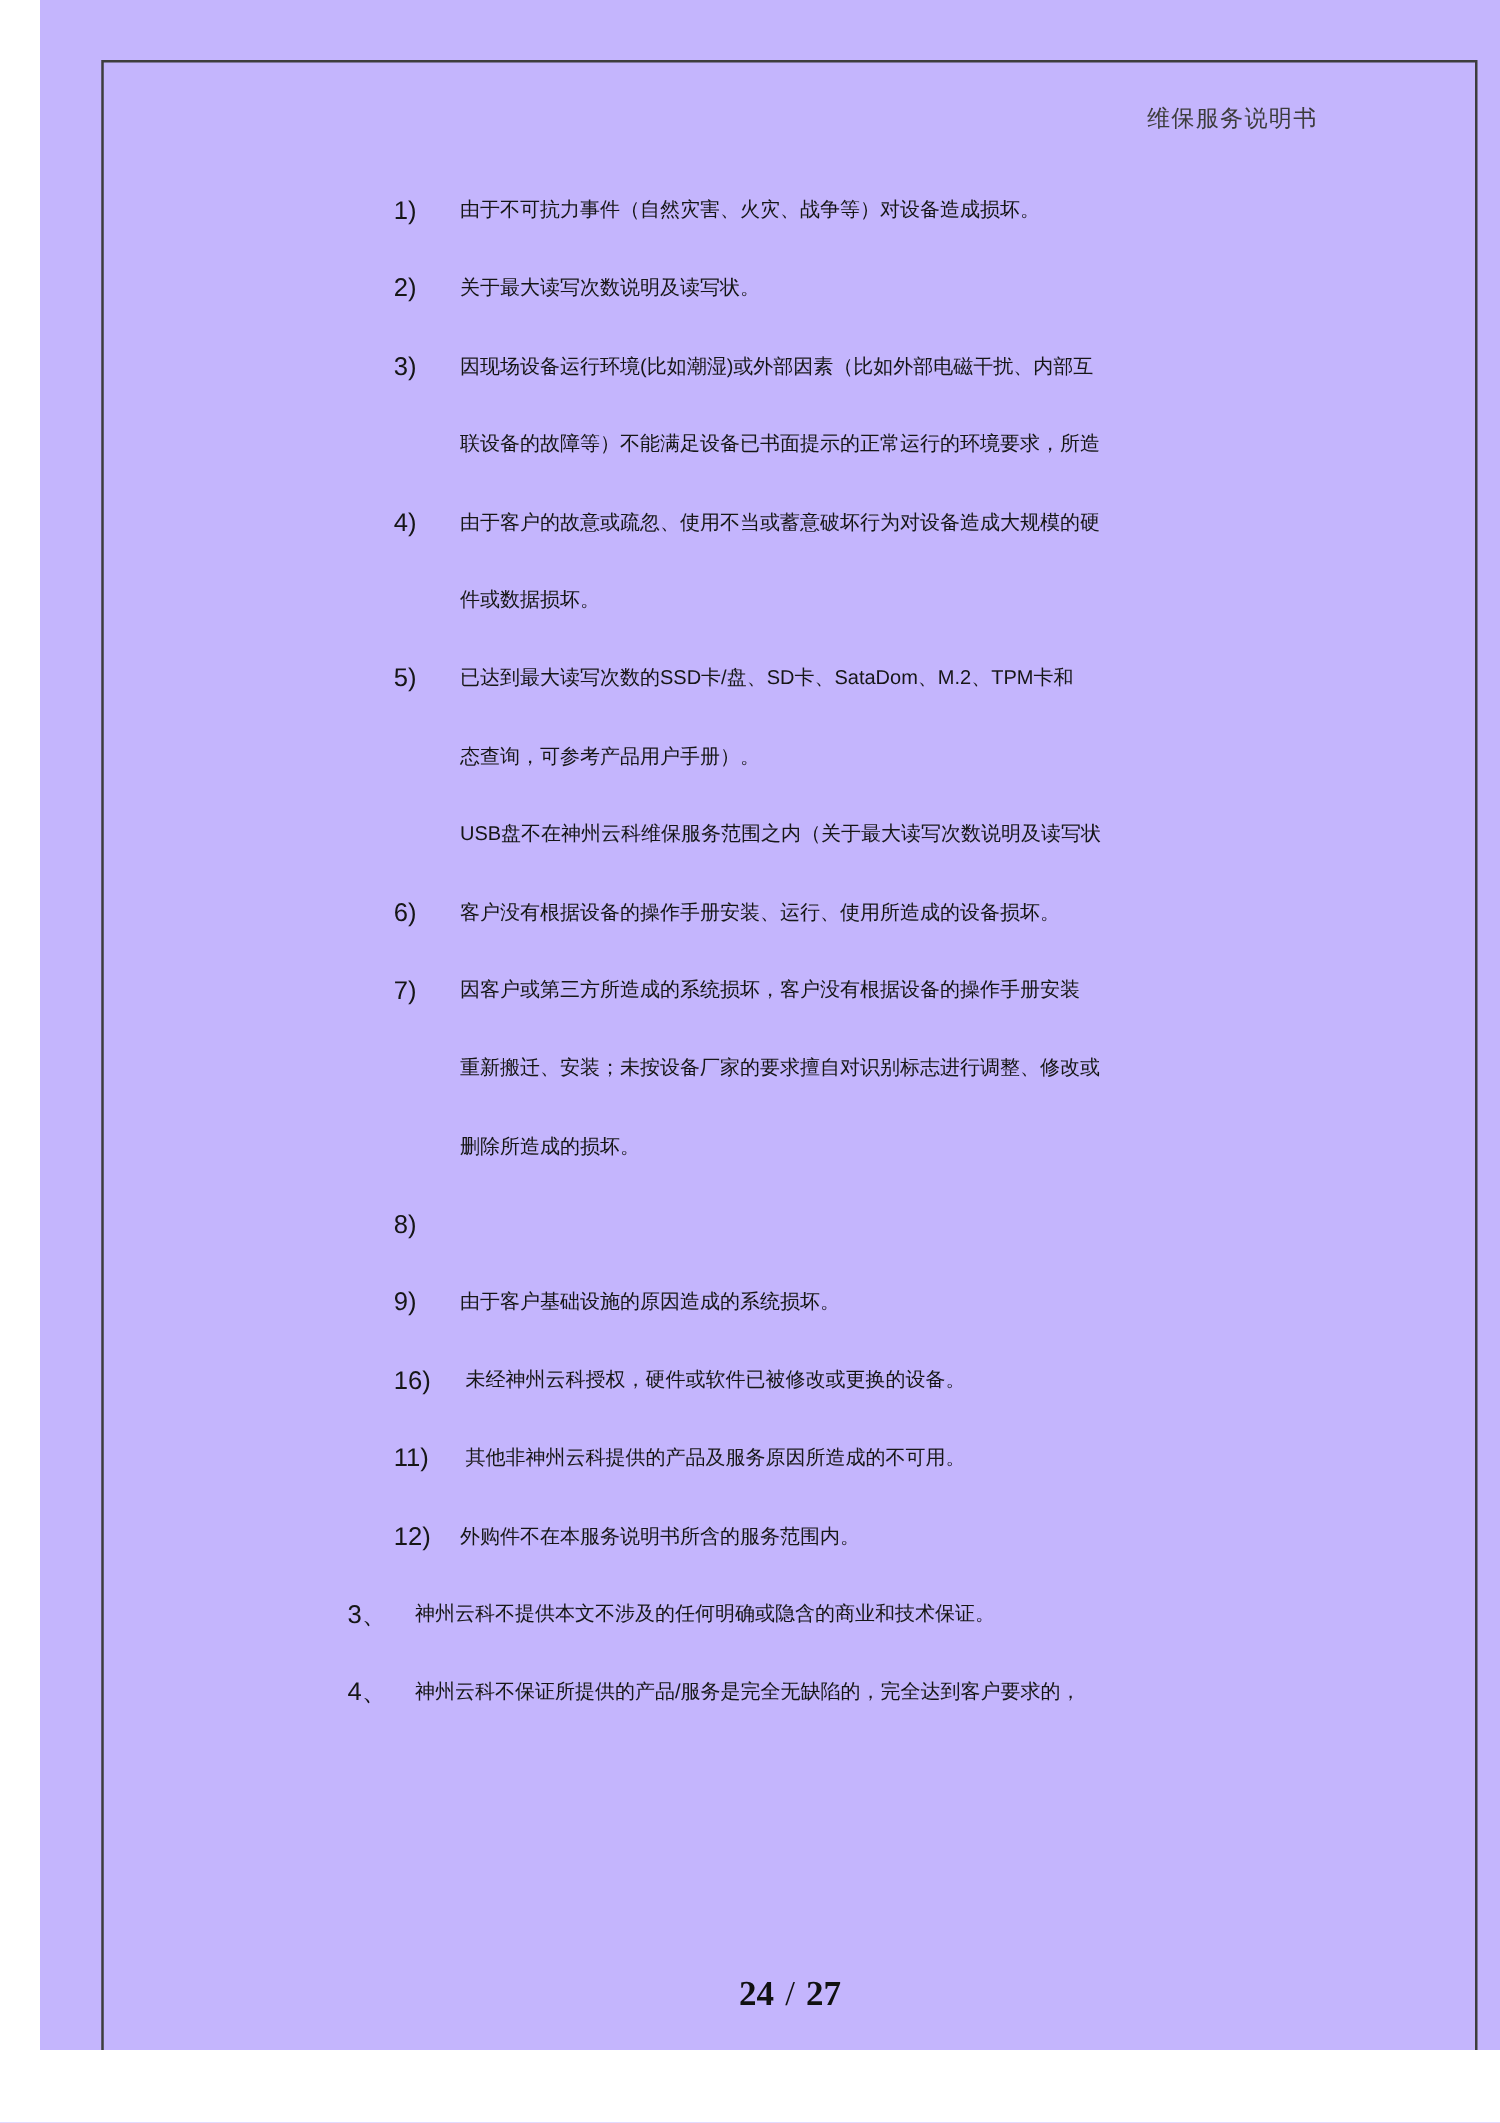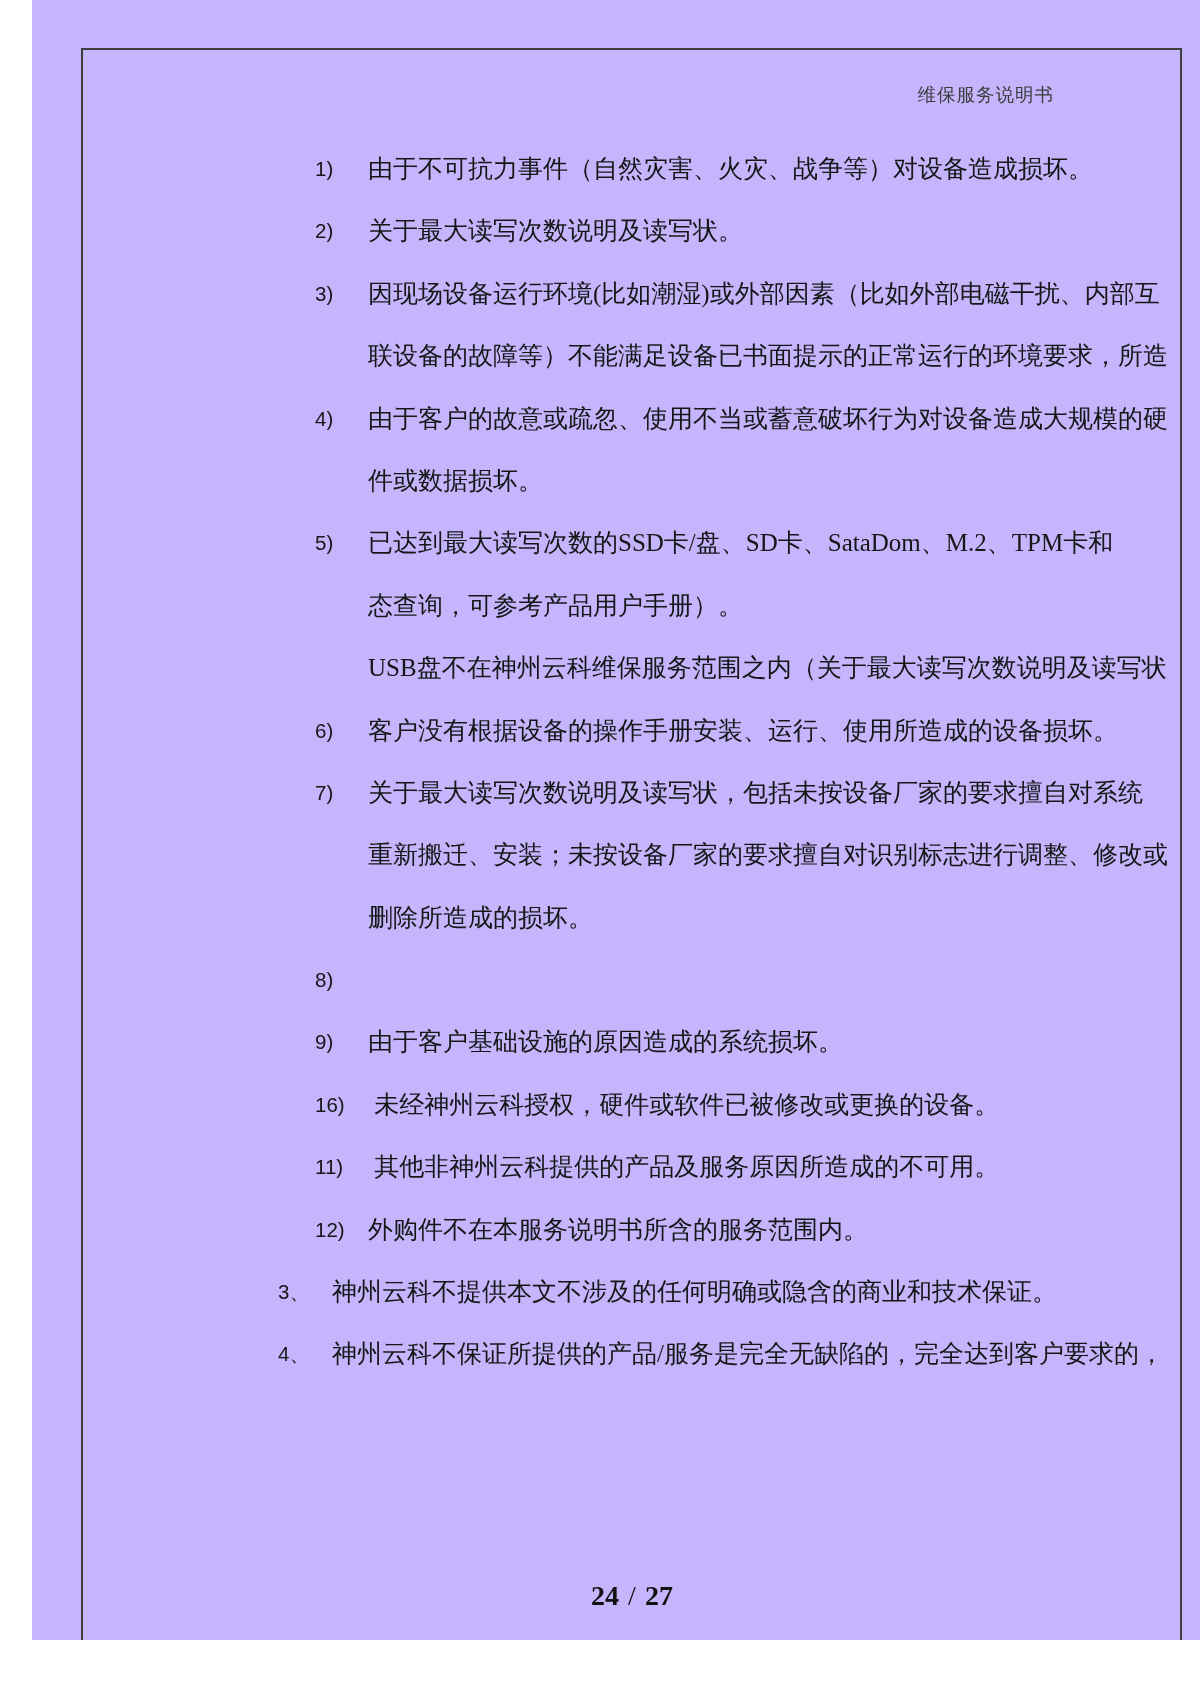--- a/index.html
+++ b/index.html
@@ -37,22 +37,22 @@
     width:1200px;
   }
   .row{position:relative;height:62.4px;}
   .row .marker{
     position:absolute; left:283px; top:0;
     line-height:62.4px; font-size:20.5px;
     white-space:pre; color:#161616;
   }
   .row .text{
     position:absolute; left:336px; top:0;
-    line-height:62.4px; font-size:25px;
-    white-space:pre; color:#161616;font-family:Liberation Serif, serif;
+    line-height:62.4px; font-size:16px;
+    white-space:pre; color:#161616;
   }
   .row.level1 .marker{left:246px;}
   .row.level1 .text{left:300px;text-align:center;}
   .footer{
     position:absolute;
     top:1580px; left:0; width:1200px;
     text-align:center;
     font-family:"Liberation Serif", serif;
     font-size:28px;
     color:#111111;
@@ -102,21 +102,21 @@
       </div>
       <div class="row">
         <span class="text">USB盘不在神州云科维保服务范围之内（关于最大读写次数说明及读写状</span>
       </div>
       <div class="row">
         <span class="marker">6)</span>
         <span class="text">客户没有根据设备的操作手册安装、运行、使用所造成的设备损坏。</span>
       </div>
       <div class="row">
         <span class="marker">7)</span>
-        <span class="text">关于最大读写次数说明及读写状，包括未按设备厂家的要求擅自对系统</span>
+        <span class="text">因客户或第三方所造成的系统损坏，客户没有根据设备的操作手册安装</span>
       </div>
       <div class="row">
         <span class="text">重新搬迁、安装；未按设备厂家的要求擅自对识别标志进行调整、修改或</span>
       </div>
       <div class="row">
         <span class="text">删除所造成的损坏。</span>
       </div>
       <div class="row">
         <span class="marker">8)</span>
       </div>

